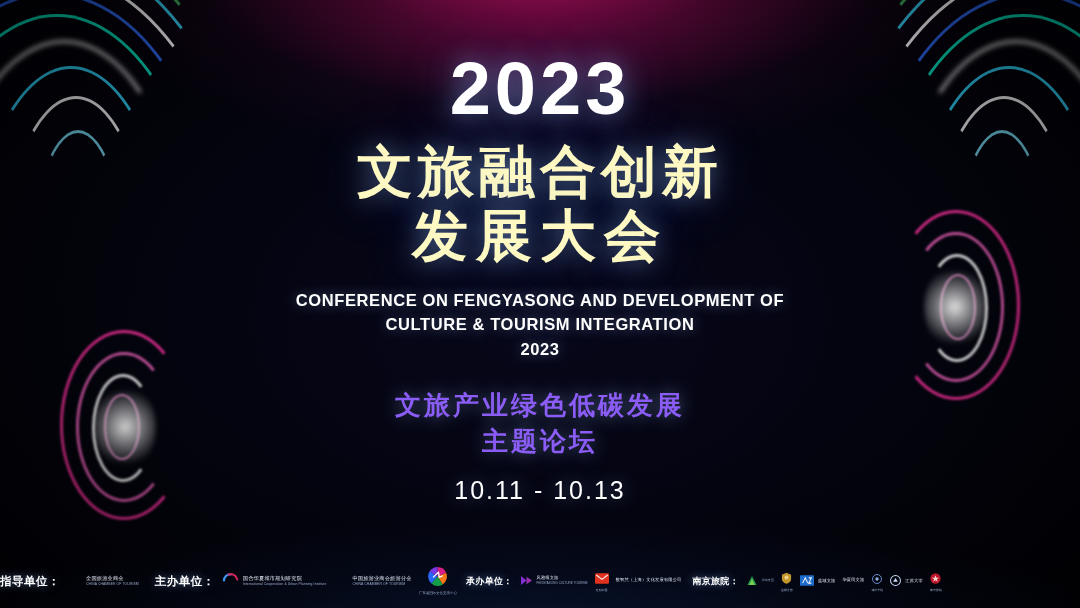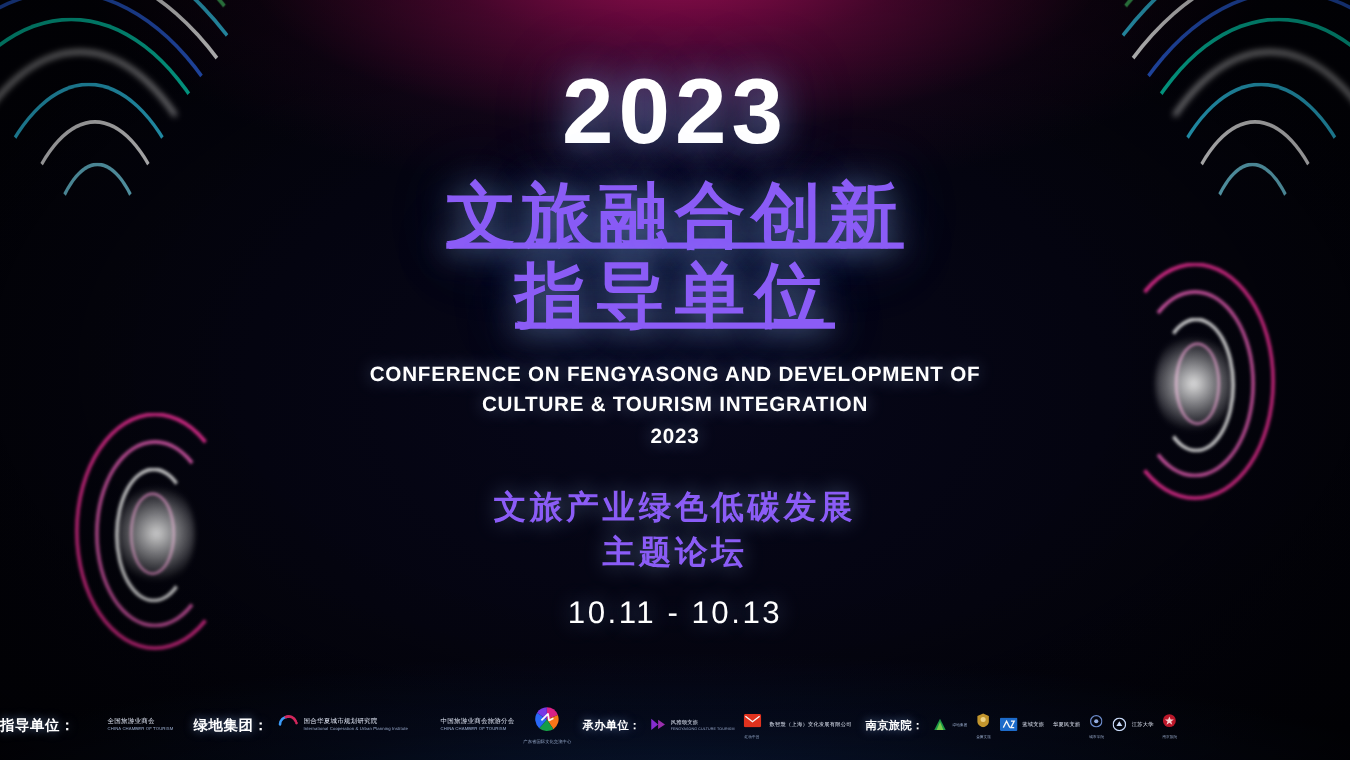--- a/index.html
+++ b/index.html
@@ -75,24 +75,23 @@
   }
 
   .year-top{
     margin-top:52px;
     font-size:74px; font-weight:700; letter-spacing:4px; color:#fff;
     line-height:1;
     text-shadow:0 0 26px rgba(150,190,255,.55), 0 0 60px rgba(90,140,255,.35);
   }
   .cn-title{
     margin-top:14px;
-    font-size:56px; font-weight:700; color:#8b5cf6;
+    font-size:56px; font-weight:700; color:#fef9c3;
     letter-spacing:5px; line-height:1.14; text-align:center;
     text-shadow:0 0 24px rgba(160,200,255,.5), 0 0 58px rgba(80,130,255,.3);
-    text-decoration:underline;
   }
   .cn-title .l2{ display:block; letter-spacing:8px; }
 
   .en-title{
     margin-top:20px;
     font-size:16.5px; font-weight:700; color:#fff;
     letter-spacing:.6px; line-height:1.5; text-align:center;
     text-shadow:0 0 14px rgba(170,205,255,.45);
   }
   .en-year{
@@ -212,21 +211,21 @@
   </div>
 
   <div class="vignette"></div>
 
   <div class="content">
 
     <div class="year-top">2023</div>
 
     <div class="cn-title">
       <span>文旅融合创新</span>
-      <span class="l2">指导单位</span>
+      <span class="l2">发展大会</span>
     </div>
 
     <div class="en-title">
       <div>CONFERENCE ON FENGYASONG AND DEVELOPMENT OF</div>
       <div>CULTURE &amp; TOURISM INTEGRATION</div>
       <div class="en-year">2023</div>
     </div>
 
     <div class="forum">
       <div>文旅产业绿色低碳发展</div>
@@ -251,21 +250,21 @@
               <i style="background:#2b6cff"></i>
           </span>
           <span class="txt">
             <span class="t1">全国旅游业商会</span>
             <span class="t2">CHINA CHAMBER OF TOURISM</span>
           </span>
         </div>
       </div>
 
       <div class="sp-group">
-        <span class="sp-label">绿地集团：</span>
+        <span class="sp-label">主办单位：</span>
 
         <div class="logo">
           <span class="mark">
             <svg width="17" height="13" viewBox="0 0 17 13" aria-hidden="true">
               <path d="M2 7.5A6.2 6.2 0 0 1 8.4 1.4" fill="none" stroke="#3da0ff" stroke-width="2.1" stroke-linecap="round"></path>
               <path d="M6.6 1.6A6.1 6.1 0 0 1 14.6 5" fill="none" stroke="#d9285e" stroke-width="2.1" stroke-linecap="round"></path>
               <circle cx="15.2" cy="6.4" r="1.1" fill="#d9285e"></circle>
             </svg>
           </span>
           <span class="txt">

